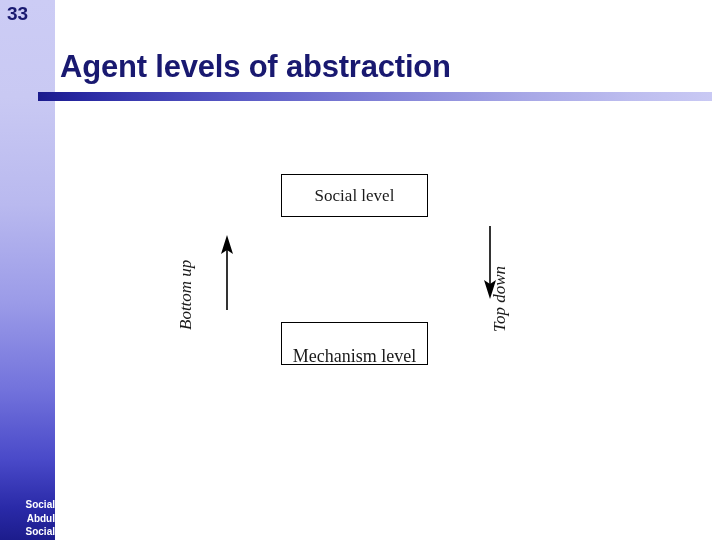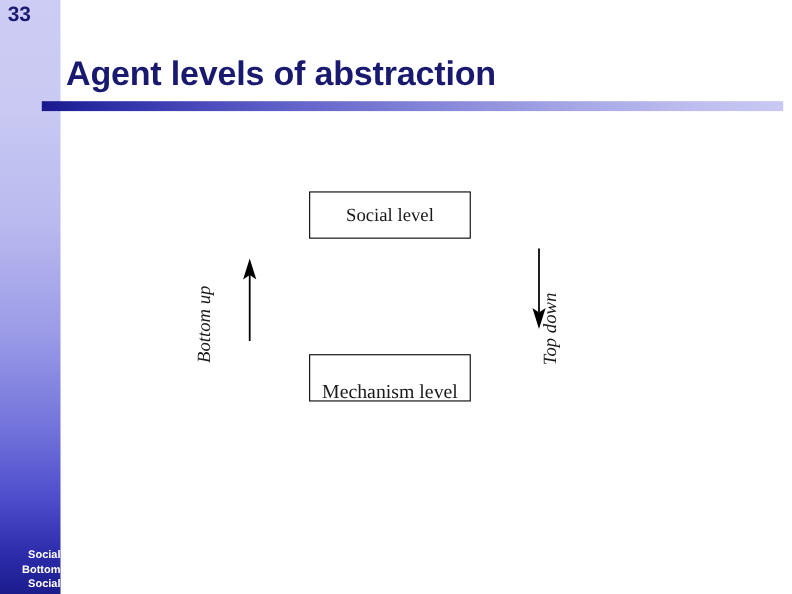--- a/index.html
+++ b/index.html
@@ -159,21 +159,21 @@
 <body>
 
 <div id="slide">
 
   <div id="sidebar"></div>
 
   <div id="slide-number">33</div>
 
   <div id="footer-credit">
     <span>Social</span>
-    <span>Bottom</span>
+    <span>Abdul</span>
     <span>Social</span>
   </div>
 
   <div id="title">Agent levels of abstraction</div>
 
   <div id="title-rule"></div>
 
   <div id="diagram">
 
     <div id="box-social" class="level-box">

